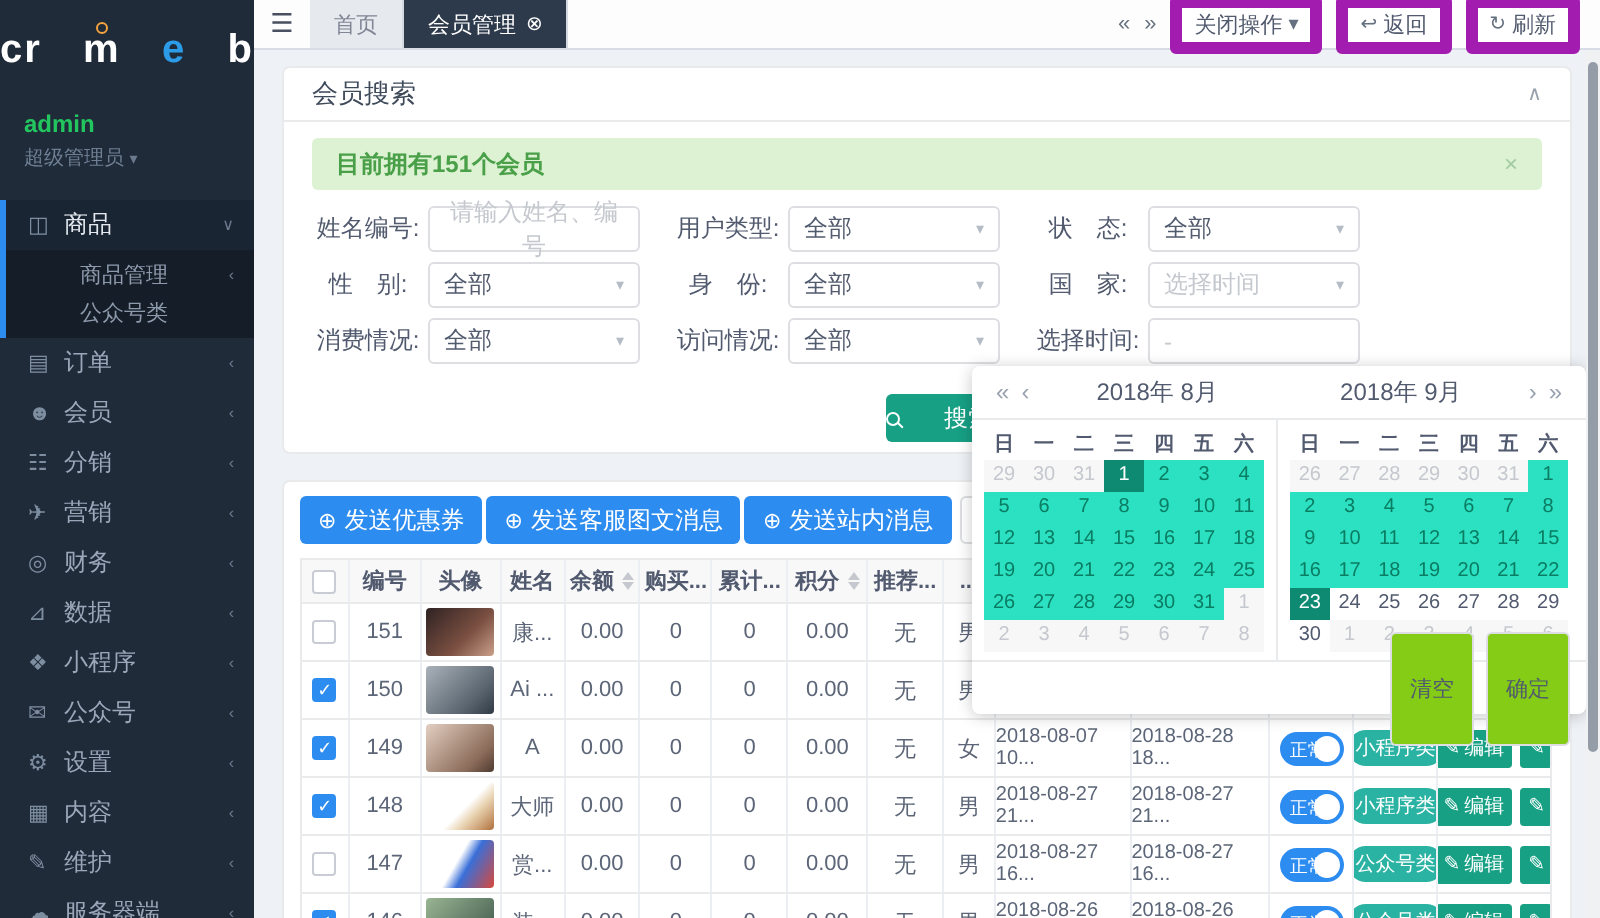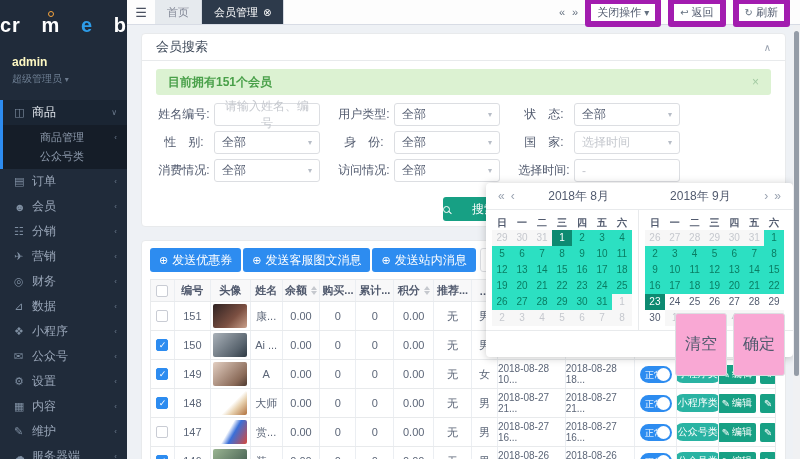--- a/index.html
+++ b/index.html
@@ -6,21 +6,21 @@
   html,body { width:800px; height:459px; overflow:hidden; }
   body { font-family:"Liberation Sans","DejaVu Sans",sans-serif; font-size:12px; color:#515a6e; background:#eef1f5; position:relative; }
 
   
   .sidebar{position:absolute;left:0;top:0;width:127px;height:459px;background:#202b3a;z-index:6;}
   .logo{height:50px;display:flex;align-items:center;justify-content:space-between;color:#fff;font-size:20px;font-weight:bold;letter-spacing:1px;}
   .logo .lm{position:relative;}
   .logo .lm::after{content:"";position:absolute;top:-3px;left:50%;transform:translateX(-50%);width:4px;height:4px;border:1.4px solid #f5a43d;border-radius:50%;}
   .logo .le{color:#2d9ce8;}
   .user{padding:5px 12px 8px 12px;}
-  .user-name{color:#fef9c3;font-weight:bold;font-size:12px;}
+  .user-name{color:#22c55e;font-weight:bold;font-size:12px;}
   .user-role{color:#6e7f93;font-size:10px;margin-top:3px;}
   .user-role .mi-chevron{font-size:8px;}
   .menu{margin-top:6px;}
   .menu-item{height:25px;display:flex;align-items:center;padding:0 10px 0 14px;color:#9aa7b9;cursor:pointer;}
   .mi-icon{width:18px;font-size:11px;color:#7e8ea1;}
   .mi-label{flex:1;font-size:12px;}
   .mi-chevron{font-size:8px;color:#6b7a8d;}
   .menu-group.active{border-left:3px solid #2d8cf0;background:#1a2533;}
   .menu-group.active .menu-item{padding-left:11px;color:#e4e9ef;}
   .submenu{background:#151d28;padding:3px 0;}
@@ -101,21 +101,21 @@
   .dp-cal{width:152px;padding:5px 6px 4px 6px;}
   .dp-cal + .dp-cal{border-left:1px solid #e8eaec;}
   .dp-days{display:flex;}
   .dp-days span{width:20px;height:15px;line-height:15px;text-align:center;font-size:10px;color:#515a6e;font-weight:bold;}
   .dp-week{display:flex;}
   .dp-cell{width:20px;height:16px;line-height:16px;text-align:center;font-size:10px;color:#515a6e;cursor:pointer;}
   .dp-cell.o{color:#c5c8ce;background:#f7f7f7;}
   .dp-cell.r{background:#2ce0c2;color:#0a7d63;}
   .dp-cell.s{background:#0d8a71;color:#fff;}
   .dp-footer{border-top:1px solid #e8eaec;height:27px;display:flex;align-items:center;justify-content:flex-end;gap:6px;padding:0 8px;}
-  .dp-btn{border:1px solid #dcdee2;border-radius:3px;font-size:16px;padding:20px 9px;background:#f9a8d4;color:#515a6e;cursor:pointer;}
+  .dp-btn{border:1px solid #dcdee2;border-radius:3px;font-size:11px;padding:20px 9px;background:#84cc16;color:#515a6e;cursor:pointer;}
 
   
   .ghost{position:absolute;left:372px;top:220px;width:132px;height:27px;background:linear-gradient(180deg,rgba(255,255,255,.97),rgba(243,245,247,.95));border-radius:4px;box-shadow:0 1px 5px rgba(0,0,0,.13);z-index:10;}
   .scrollbar{position:absolute;right:0;top:25px;width:7px;bottom:0;background:#f0f1f3;z-index:40;}
   .scroll-thumb{position:absolute;right:1px;top:6px;width:5px;height:345px;background:#949ca7;border-radius:3px;cursor:pointer;}
 </style>
 </head>
 <body>
 
 <div class="sidebar">
@@ -533,21 +533,21 @@
             <div class="gc c7">
               <span>0.00</span>
             </div>
             <div class="gc c8">
               <span>无</span>
             </div>
             <div class="gc c9">
               <span>女</span>
             </div>
             <div class="gc c10">
-              <span>2018-08-28 10...</span>
+              <span>2018-08-07 10...</span>
             </div>
             <div class="gc c11">
               <span>2018-08-28 18...</span>
             </div>
             <div class="gc c12">
               <span class="toggle">
                 <em>正常</em>
                 <i class="knob"></i>
               </span>
             </div>

